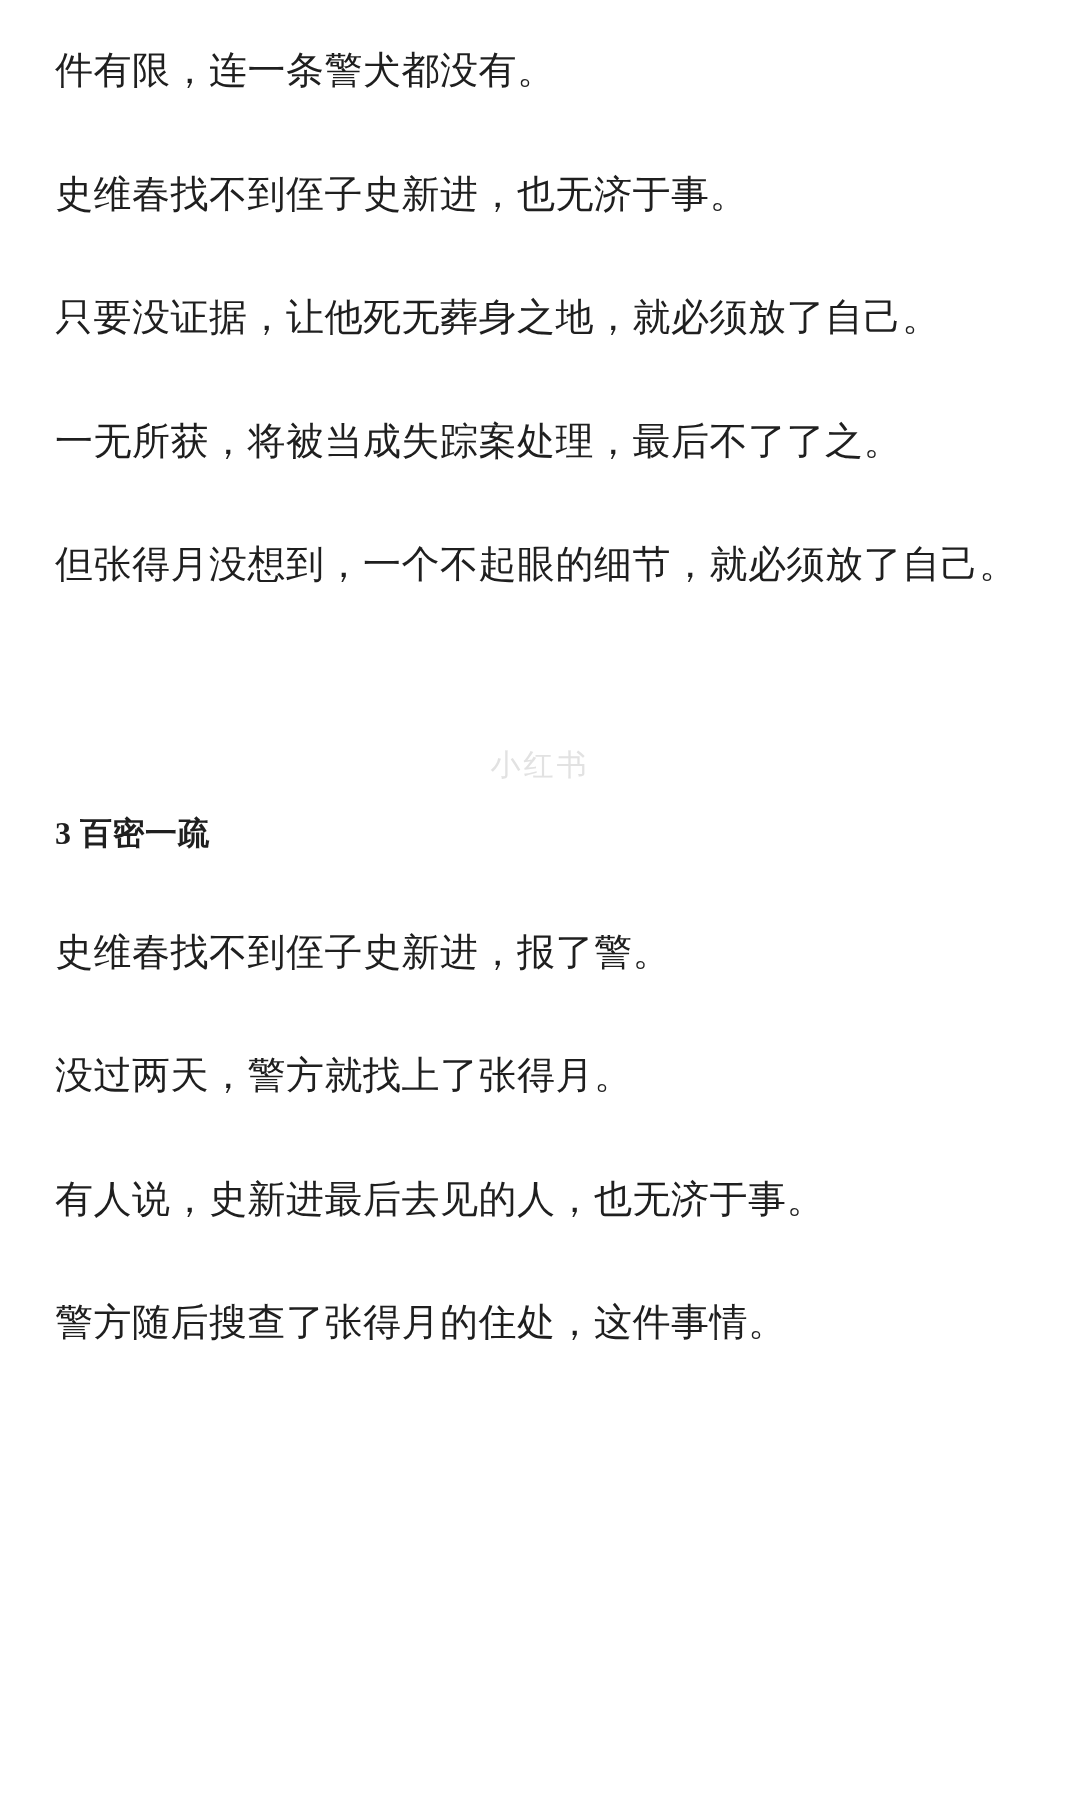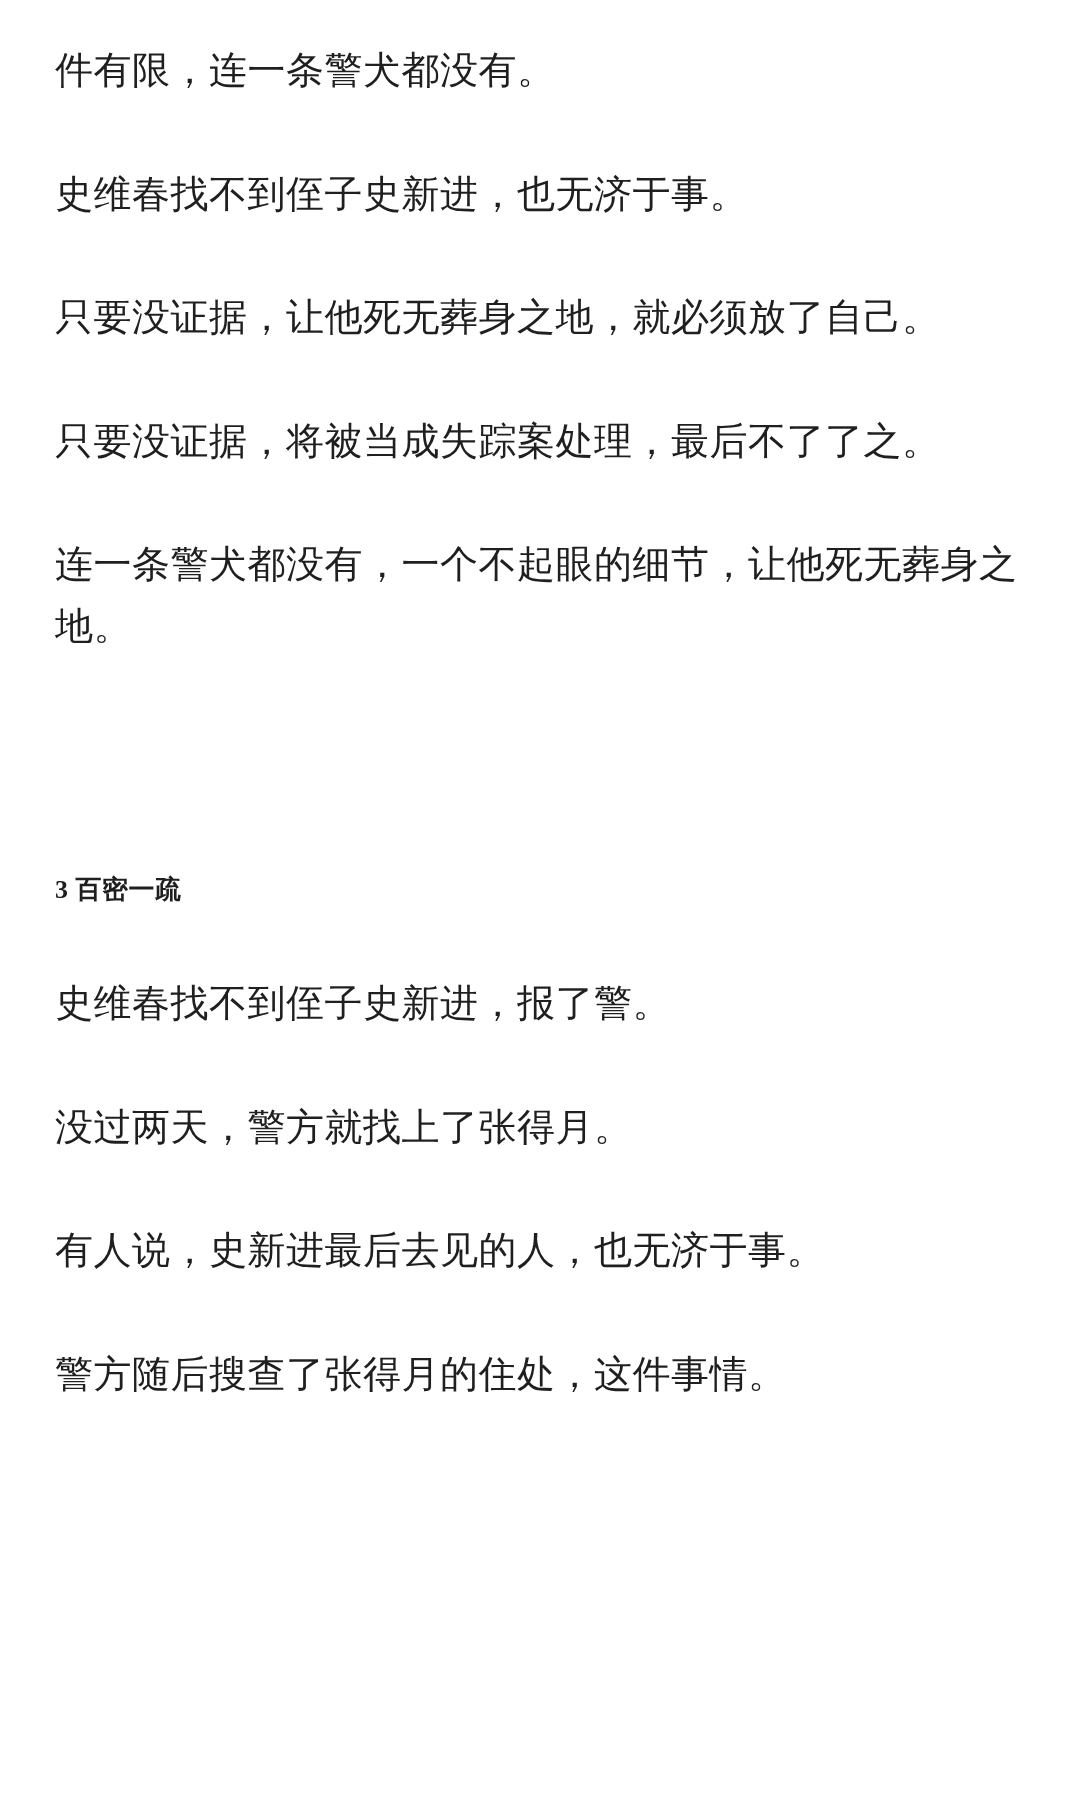--- a/index.html
+++ b/index.html
@@ -28,21 +28,21 @@
     letter-spacing: 0.5px;
     margin: 0 0 62px 0;
     color: #1f1f1f;
     text-align: left;
     word-break: break-all;
   }
   .spacer-block {
     height: 150px;
   }
   .section-heading {
-    font-size: 26px;
+    font-size: 32px;
     line-height: 1.62;
     letter-spacing: 0.5px;
     margin: 0 0 62px 0;
     color: #1f1f1f;
   }
   .watermark {
     position: absolute;
     left: 0;
     right: 0;
     top: 745px;
@@ -61,30 +61,33 @@
 <body>
 
 <div class="page">
 
   <p class="para">件有限，连一条警犬都没有。</p>
 
   <p class="para">史维春找不到侄子史新进，也无济于事。</p>
 
   <p class="para">只要没证据，让他死无葬身之地，就必须放了自己。</p>
 
-  <p class="para">只要没证据，将被当成失踪案处理，最后不了了之。</p>
+  <p class="para">一无所获，将被当成失踪案处理，最后不了了之。</p>
 
-  <p class="para">连一条警犬都没有，一个不起眼的细节，让他死无葬身之地。</p>
+  <p class="para">但张得月没想到，一个不起眼的细节，就必须放了自己。</p>
 
   <div class="spacer-block"></div>
 
   <h2 class="section-heading">3 百密一疏</h2>
 
   <p class="para">史维春找不到侄子史新进，报了警。</p>
 
   <p class="para">没过两天，警方就找上了张得月。</p>
 
   <p class="para">有人说，史新进最后去见的人，也无济于事。</p>
 
   <p class="para">警方随后搜查了张得月的住处，这件事情。</p>
 
+  <div class="watermark">
+    <span class="wm-text">小红书</span>
+  </div>
 
 </div>
 
 </body></html>

